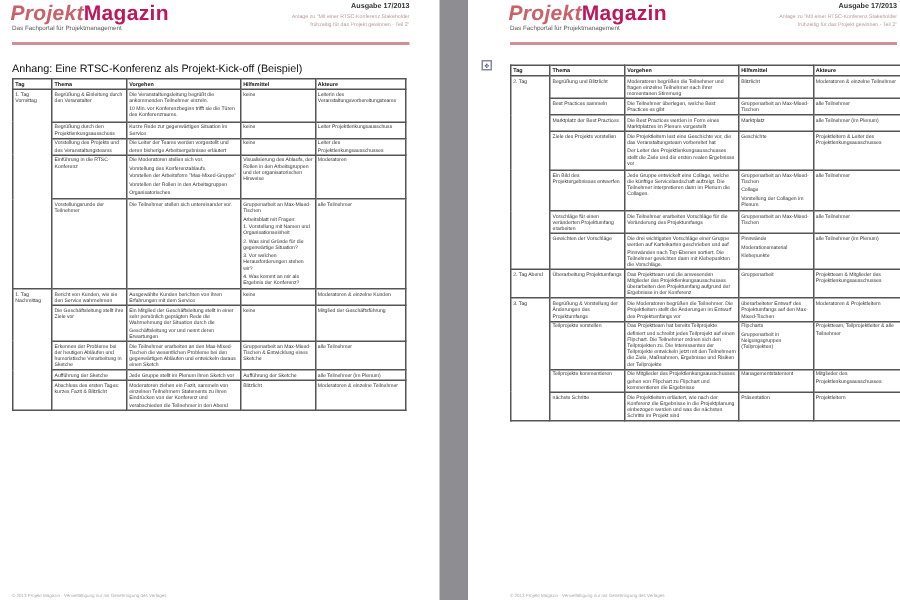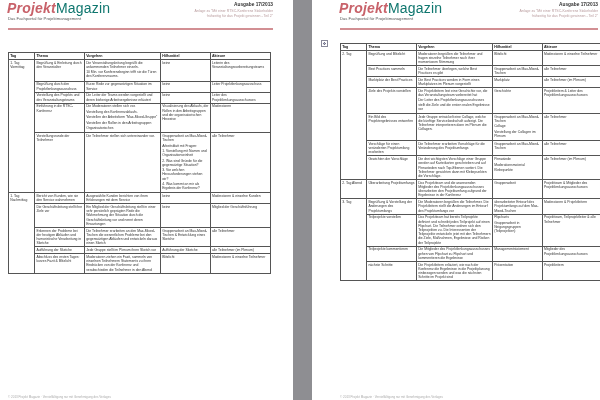--- a/index.html
+++ b/index.html
@@ -3,21 +3,21 @@
 <meta charset="utf-8">
 <style>
   html,body{margin:0;padding:0;}
   body{width:600px;height:400px;background:#8e8e92;position:relative;overflow:hidden;font-family:"Liberation Sans",sans-serif;}
   .page{position:absolute;top:0;background:#fff;height:400px;overflow:hidden;}
   #p1{left:0;width:293px;}
   #p2{left:312px;width:288px;}
   .hdr{position:relative;height:32px;}
   .logo{position:absolute;left:7px;top:0px;font-size:14px;letter-spacing:0.2px;white-space:nowrap;}
   .logo b{color:#c8626a;font-weight:bold;font-style:italic;}
-  .logo span{color:#0f766e;font-weight:normal;}
+  .logo span{color:#be185d;font-weight:bold;}
   .tag{position:absolute;left:8px;top:16px;font-size:4.2px;color:#555;white-space:nowrap;}
   .issue{position:absolute;right:20px;top:2px;font-size:4.8px;font-weight:bold;color:#333;white-space:nowrap;}
   .sub1,.sub2{position:absolute;right:20px;font-size:3.5px;color:#b89a9c;white-space:nowrap;}
   .sub1{top:9px;} .sub2{top:14px;}
   .bar{position:absolute;left:8px;right:20px;top:28px;height:2px;background:#d28f93;}
   .title{position:absolute;left:8px;top:41px;font-size:7.2px;color:#111;white-space:nowrap;}
   .anchor{position:absolute;left:9px;top:40px;width:5px;height:5px;border:0.5px solid #889;font-size:4px;line-height:5px;text-align:center;color:#446;}
   table{position:absolute;border-collapse:collapse;table-layout:fixed;}
   td,th{border:0.6px solid #555;font-size:3.4px;line-height:4.2px;vertical-align:top;padding:0.8px 1.2px;color:#333;text-align:left;overflow:hidden;}
   th{font-weight:bold;color:#111;font-size:3.6px;}
@@ -31,20 +31,21 @@
 
 <div class="page" id="p1">
   <div class="hdr">
     <div class="logo"><b>Projekt</b><span>Magazin</span></div>
     <div class="tag">Das Fachportal für Projektmanagement</div>
     <div class="issue">Ausgabe 17/2013</div>
     <div class="sub1">Anlage zu "Mit einer RTSC-Konferenz Stakeholder</div>
     <div class="sub2">frühzeitig für das Projekt gewinnen - Teil 2"</div>
     <div class="bar"></div>
   </div>
+  <div class="title">Anhang: Eine RTSC-Konferenz als Projekt-Kick-off (Beispiel)</div>
   <table id="t1">
     <colgroup>
         <col style="width:10%">
         <col style="width:19%">
         <col style="width:29%">
         <col style="width:19%">
         <col style="width:23%">
       </colgroup>
     <thead>
         <tr id="t1h">

